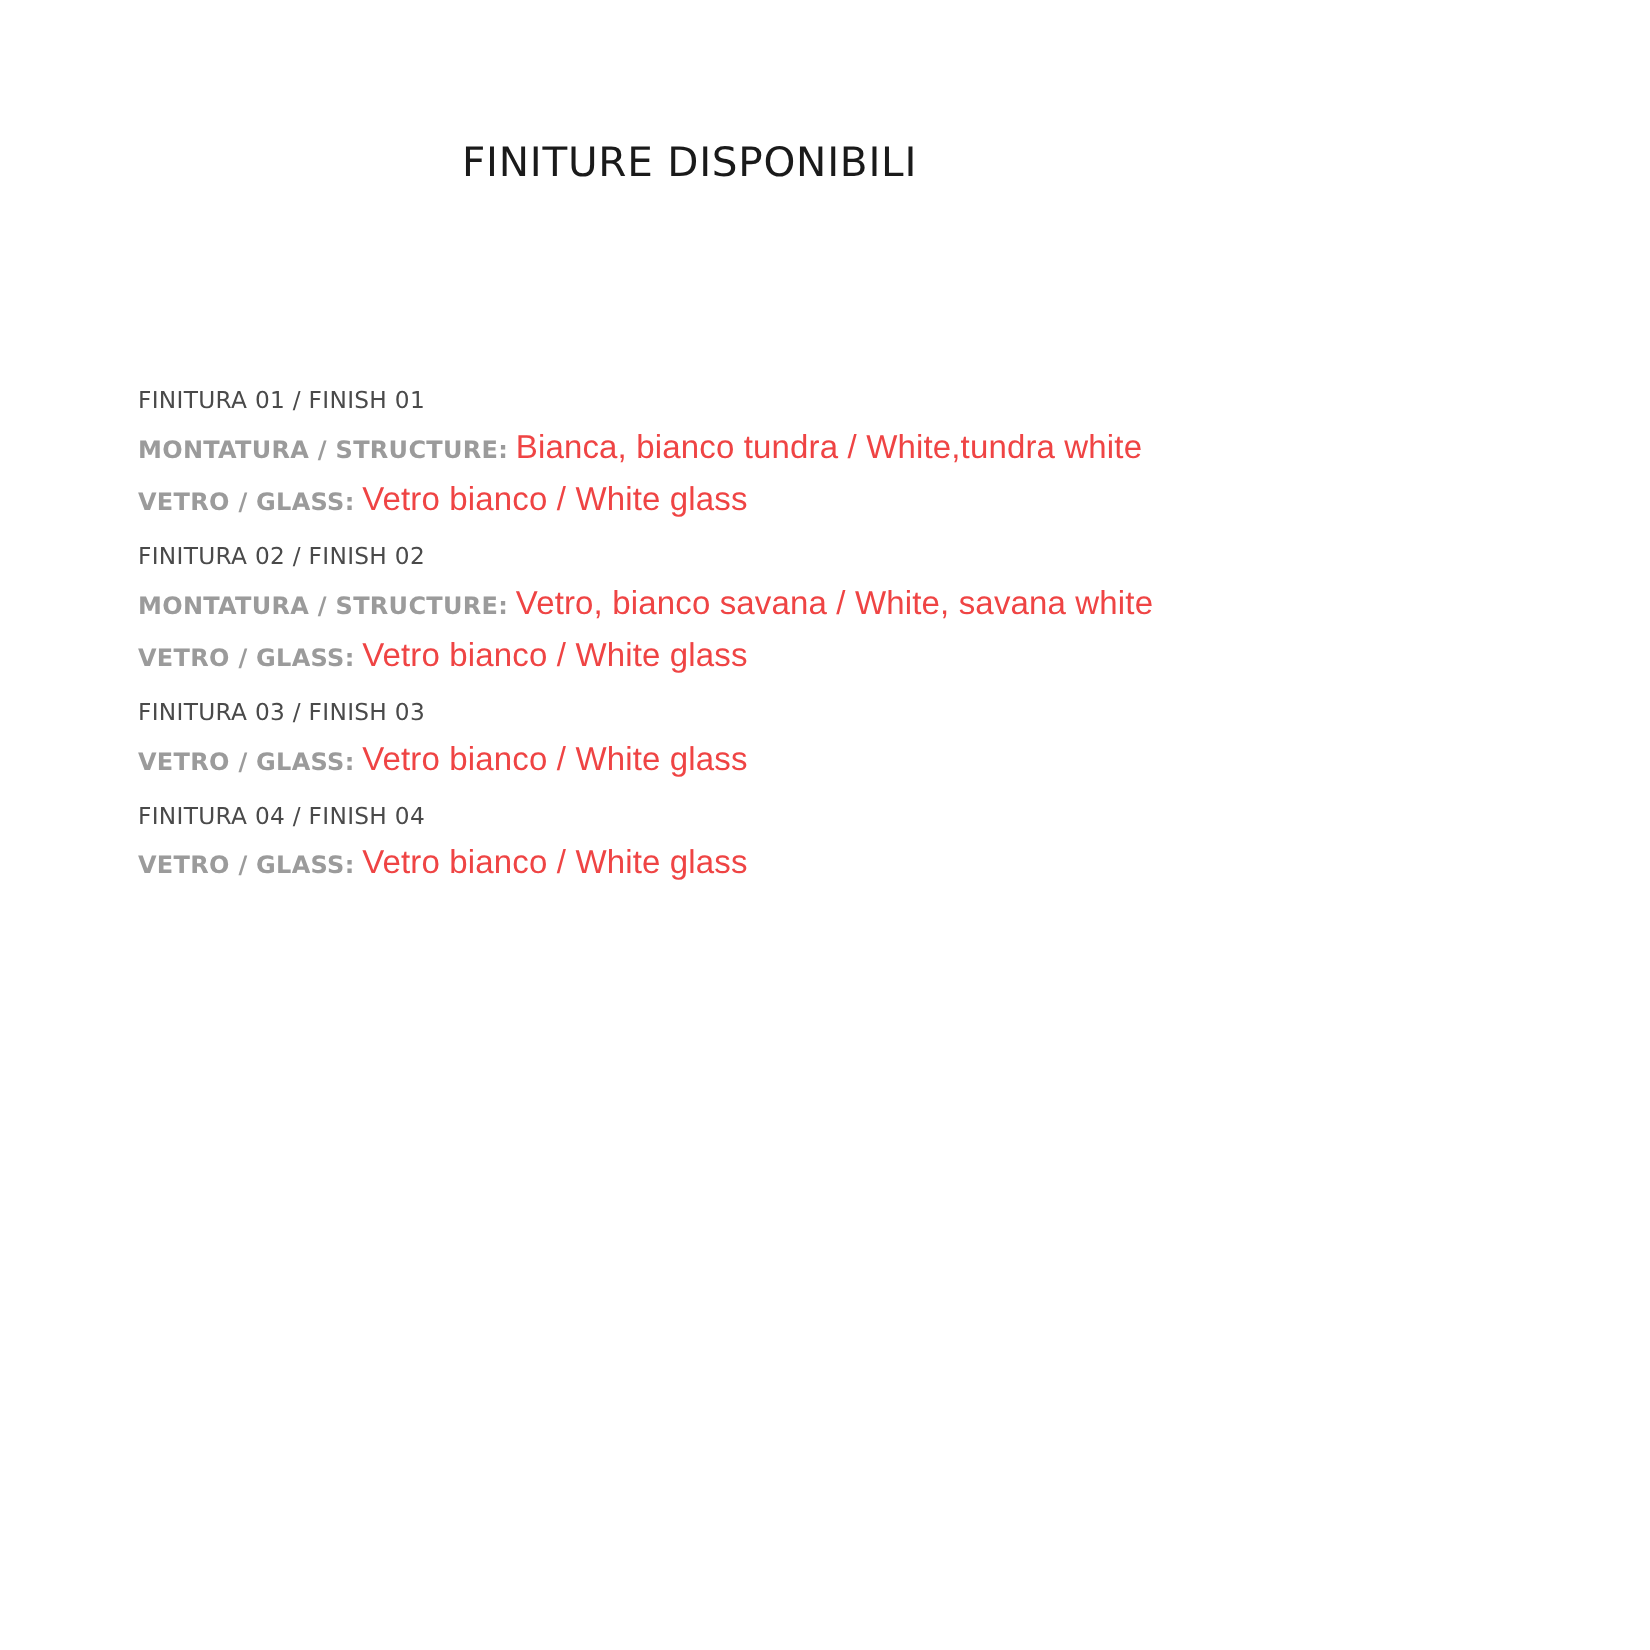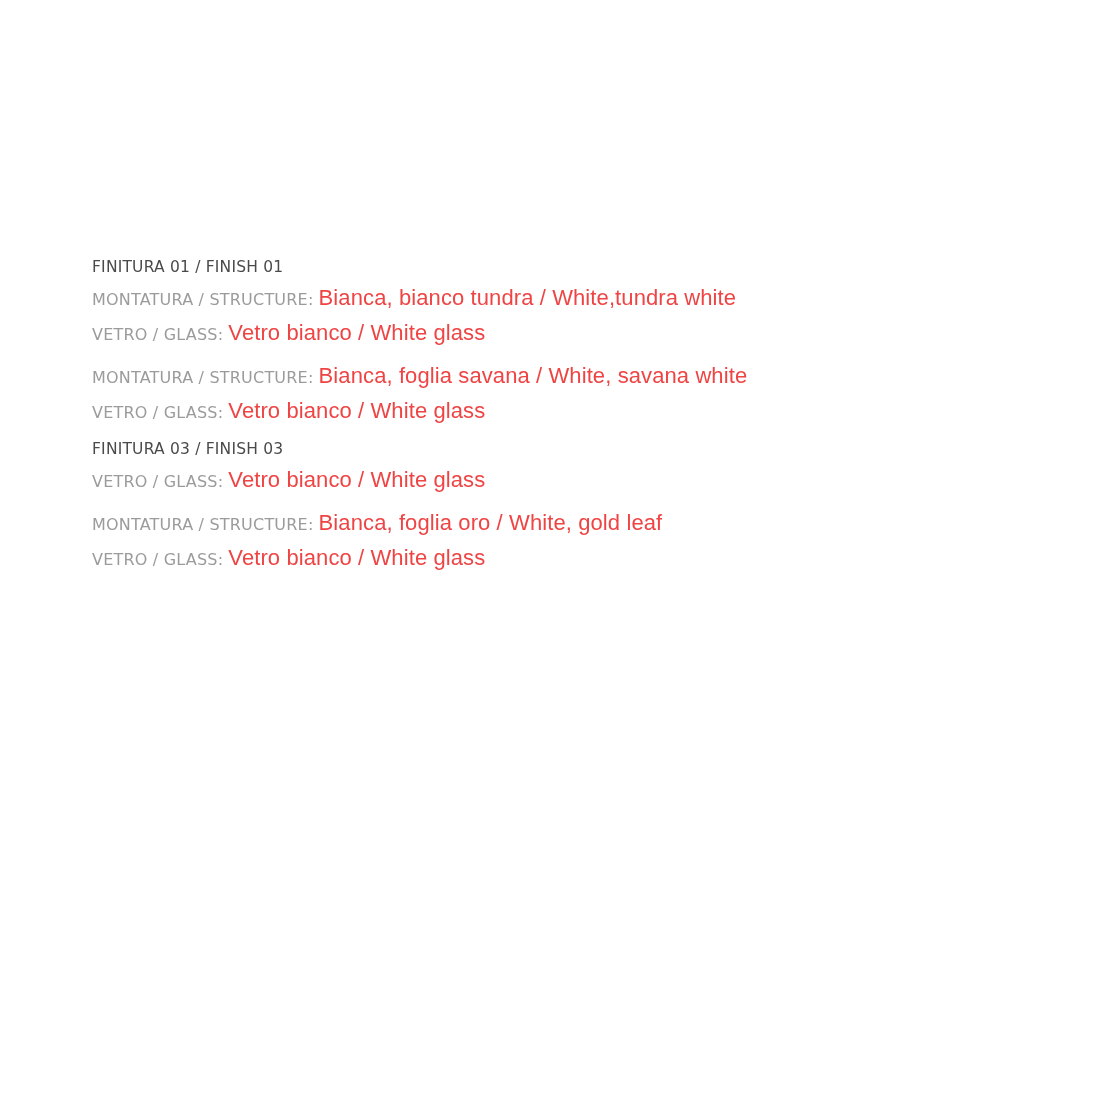--- a/index.html
+++ b/index.html
@@ -49,72 +49,72 @@
   .finish-row {
     line-height: 1.5;
     white-space: nowrap;
     margin-top: 2px;
   }
   .row-label {
     font-family: "DejaVu Sans", sans-serif;
     font-size: 16px;
     color: #9b9b9b;
     letter-spacing: 0.2px;
+    font-weight: bold;
   }
   .row-value {
     font-family: "Liberation Sans", sans-serif;
     font-size: 22px;
     color: #ef4444;
     letter-spacing: 0.1px;
   }
 </style>
 </head>
 <body>
 
 <div class="page">
 
+  <div class="page-title">FINITURE DISPONIBILI</div>
 
   <div class="finishes">
 
     <div class="finish-block">
       <div class="finish-heading">FINITURA 01 / FINISH 01</div>
       <div class="finish-row">
         <span class="row-label">MONTATURA / STRUCTURE:</span>
         <span class="row-value">Bianca, bianco tundra / White,tundra white</span>
       </div>
       <div class="finish-row">
         <span class="row-label">VETRO / GLASS:</span>
         <span class="row-value">Vetro bianco / White glass</span>
       </div>
     </div>
 
     <div class="finish-block">
+      <div class="finish-heading">FINITURA 02 / FINISH 02</div>
       <div class="finish-row">
         <span class="row-label">MONTATURA / STRUCTURE:</span>
-        <span class="row-value">Bianca, foglia savana / White, savana white</span>
+        <span class="row-value">Vetro, bianco savana / White, savana white</span>
       </div>
       <div class="finish-row">
         <span class="row-label">VETRO / GLASS:</span>
         <span class="row-value">Vetro bianco / White glass</span>
       </div>
     </div>
 
     <div class="finish-block">
       <div class="finish-heading">FINITURA 03 / FINISH 03</div>
       <div class="finish-row">
         <span class="row-label">VETRO / GLASS:</span>
         <span class="row-value">Vetro bianco / White glass</span>
       </div>
     </div>
 
     <div class="finish-block">
-      <div class="finish-row">
-        <span class="row-label">MONTATURA / STRUCTURE:</span>
-        <span class="row-value">Bianca, foglia oro / White, gold leaf</span>
-      </div>
+      <div class="finish-heading">FINITURA 04 / FINISH 04</div>
       <div class="finish-row">
         <span class="row-label">VETRO / GLASS:</span>
         <span class="row-value">Vetro bianco / White glass</span>
       </div>
     </div>
 
   </div>
 </div>
 
 </body></html>

